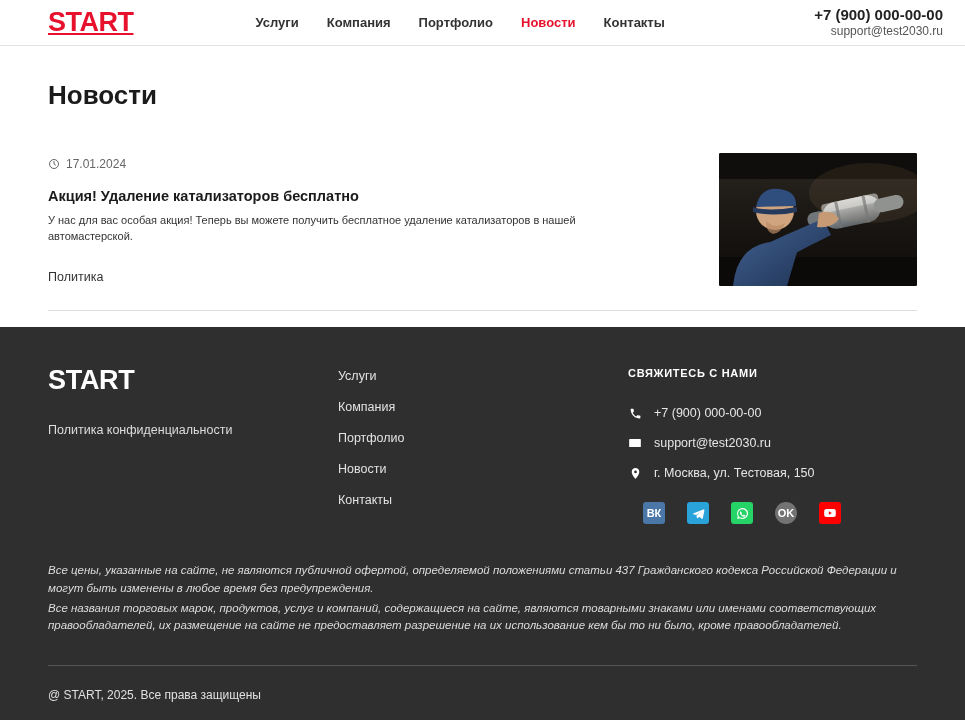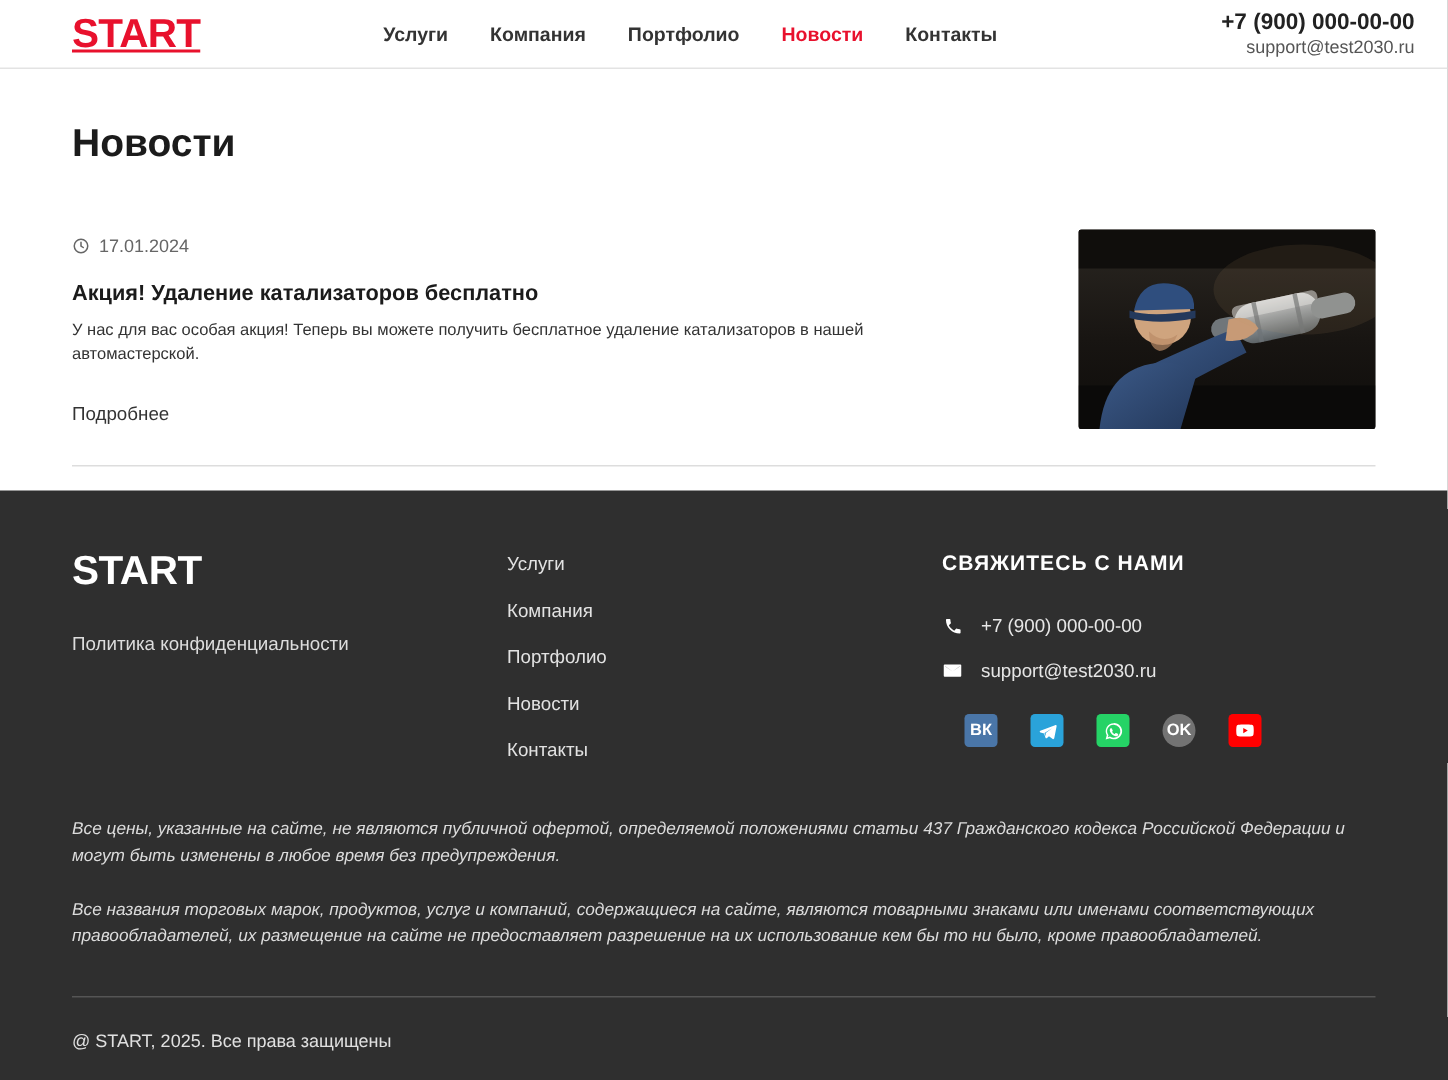--- a/index.html
+++ b/index.html
@@ -155,21 +155,21 @@
     gap: 17px;
     padding-top: 4px;
   }
   .f-nav a {
     font-size: 12.5px;
     color: #e2e2e2;
     text-decoration: none;
   }
   .f-contact { flex: 1; padding-top: 2px; }
   .f-head {
-    font-size: 14px;
+    font-size: 11px;
     font-weight: bold;
     letter-spacing: 0.7px;
     color: #ffffff;
     margin-bottom: 27px;
   }
   .f-row {
     display: flex;
     align-items: center;
     gap: 12px;
     margin-bottom: 16px;
@@ -211,21 +211,21 @@
   .soc svg { display:block; }
 
   .disclaimer {
     margin-top: 38px;
     font-size: 11.5px;
     line-height: 1.55;
     color: #dcdcdc;
     font-style: italic;
   }
   .disclaimer p { margin: 0; }
-  .disclaimer p + p { margin-top: 18px; }
+  .disclaimer p + p { margin-top: 2px; }
   .footer-rule {
     border: 0;
     border-top: 1px solid #555555;
     margin: 30px 0 0 0;
   }
   .copyright {
     font-size: 12px;
     color: #e0e0e0;
     padding-top: 22px;
   }
@@ -259,21 +259,21 @@
         <span class="clock-icon">
           <svg viewBox="0 0 24 24" width="12" height="12" fill="none" stroke="#666666" stroke-width="2">
             <circle cx="12" cy="12" r="9"></circle>
             <path d="M12 7v5l3 2" stroke-linecap="round"></path>
           </svg>
         </span>
         <span>17.01.2024</span>
       </div>
       <h2 class="news-title">Акция! Удаление катализаторов бесплатно</h2>
       <p class="news-body">У нас для вас особая акция! Теперь вы можете получить бесплатное удаление катализаторов в нашей автомастерской.</p>
-      <a href="#" class="news-more">Подробнее</a>
+      <a href="#" class="news-more">Политика</a>
     </div>
 
     <div class="news-thumb">
       <svg viewBox="0 0 198 133" preserveAspectRatio="xMidYMid slice" aria-hidden="true">
         <defs>
           <linearGradient id="bgGrad" x1="0" y1="0" x2="0" y2="1">
             <stop offset="0%" stop-color="#2b2722"></stop>
             <stop offset="55%" stop-color="#181512"></stop>
             <stop offset="100%" stop-color="#0e0c0a"></stop>
           </linearGradient>
@@ -351,20 +351,28 @@
       <div class="f-row">
         <span class="ic">
           <svg viewBox="0 0 24 24" width="14" height="14" fill="#ffffff">
             <path d="M2 5h20v14H2z" fill="none"></path>
             <path d="M3 5h18c.6 0 1 .4 1 1v12c0 .6-.4 1-1 1H3c-.6 0-1-.4-1-1V6c0-.6.4-1 1-1zm9 8L3.8 7.2v.1L12 13l8.2-5.7v-.1L12 13z"></path>
           </svg>
         </span>
         <span>support@test2030.ru</span>
       </div>
 
+      <div class="f-row">
+        <span class="ic">
+          <svg viewBox="0 0 24 24" width="13" height="13" fill="#ffffff">
+            <path d="M12 2C8.1 2 5 5.1 5 9c0 5.2 7 13 7 13s7-7.8 7-13c0-3.9-3.1-7-7-7zm0 9.5A2.5 2.5 0 1 1 12 6.5a2.5 2.5 0 0 1 0 5z"></path>
+          </svg>
+        </span>
+        <span>г. Москва, ул. Тестовая, 150</span>
+      </div>
 
       <div class="socials">
         <a href="#" class="soc soc-vk">
           <span>ВК</span>
         </a>
         <a href="#" class="soc soc-tg">
           <svg viewBox="0 0 24 24" width="13" height="13" fill="#ffffff">
               <path d="M21 4.5 2.9 11.4c-1 .4-1 1.7.1 2l4.5 1.4 1.7 5.2c.3.8 1.3 1 1.9.4l2.4-2.3 4.6 3.4c.7.5 1.7.1 1.9-.8L22.9 5.8c.2-1-.8-1.8-1.9-1.3zM9.6 14.3l-.3 3.9-1.3-4.1 9.3-5.8-7.7 6z"></path>
             </svg>
         </a>

